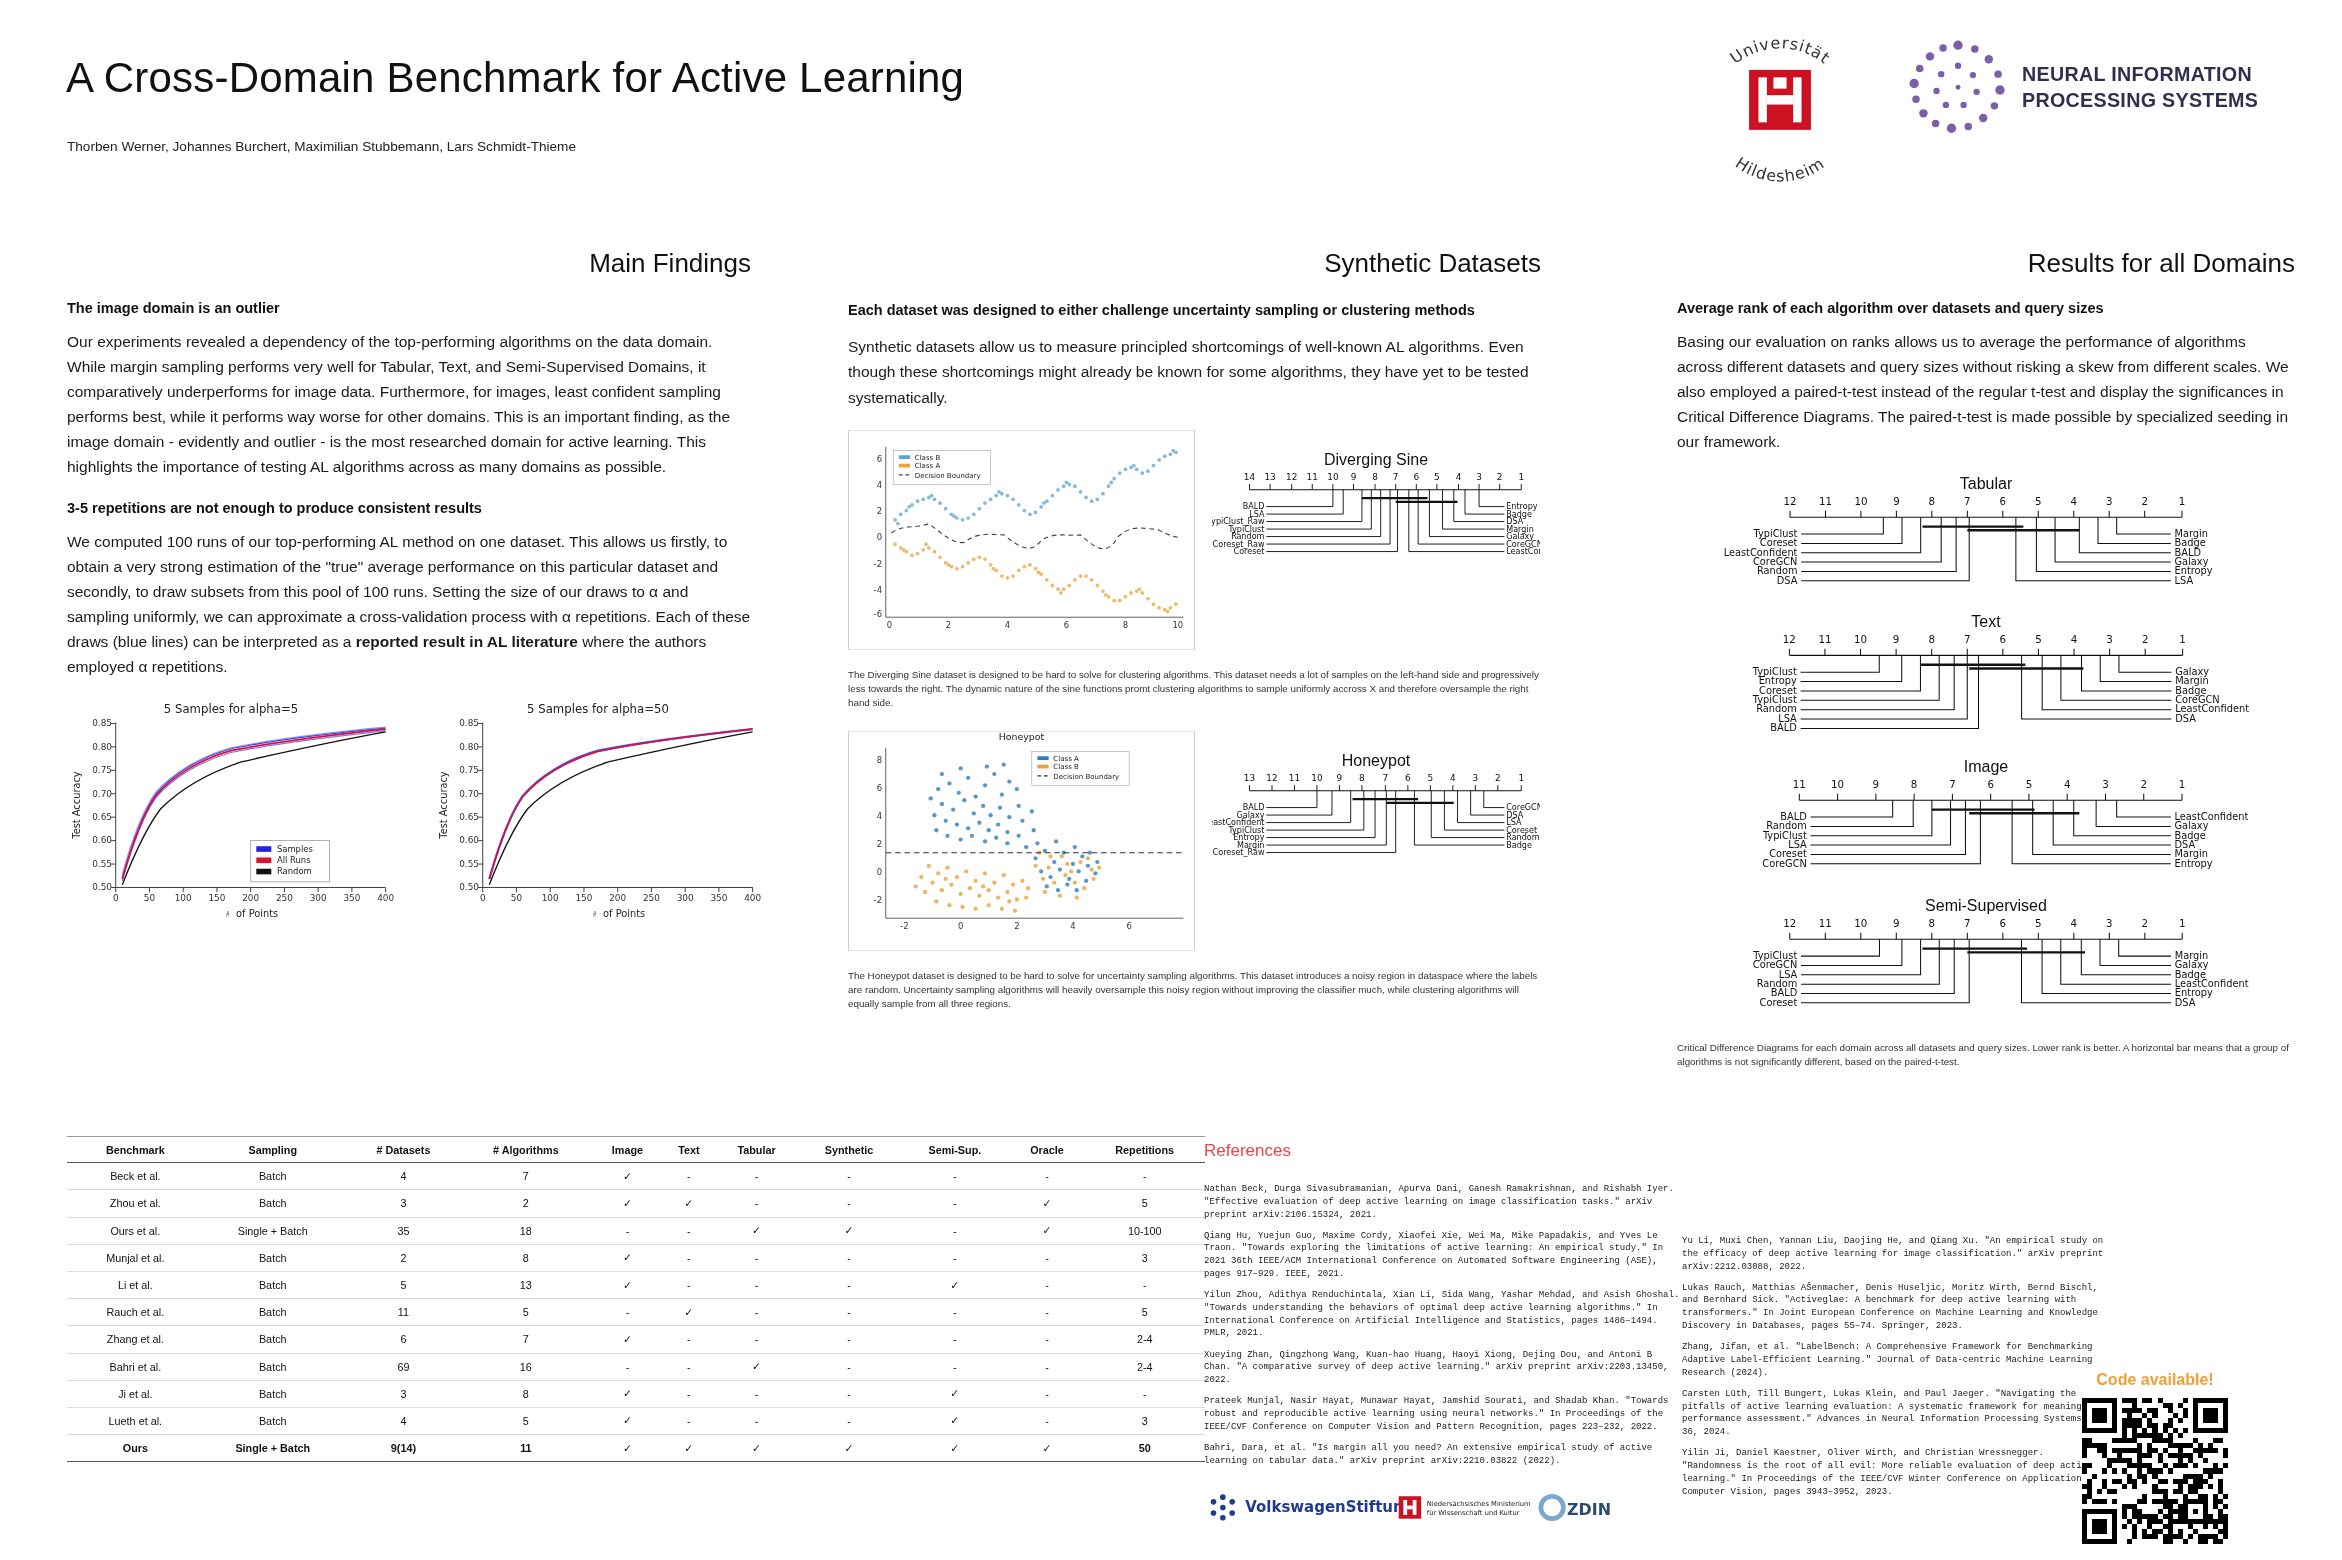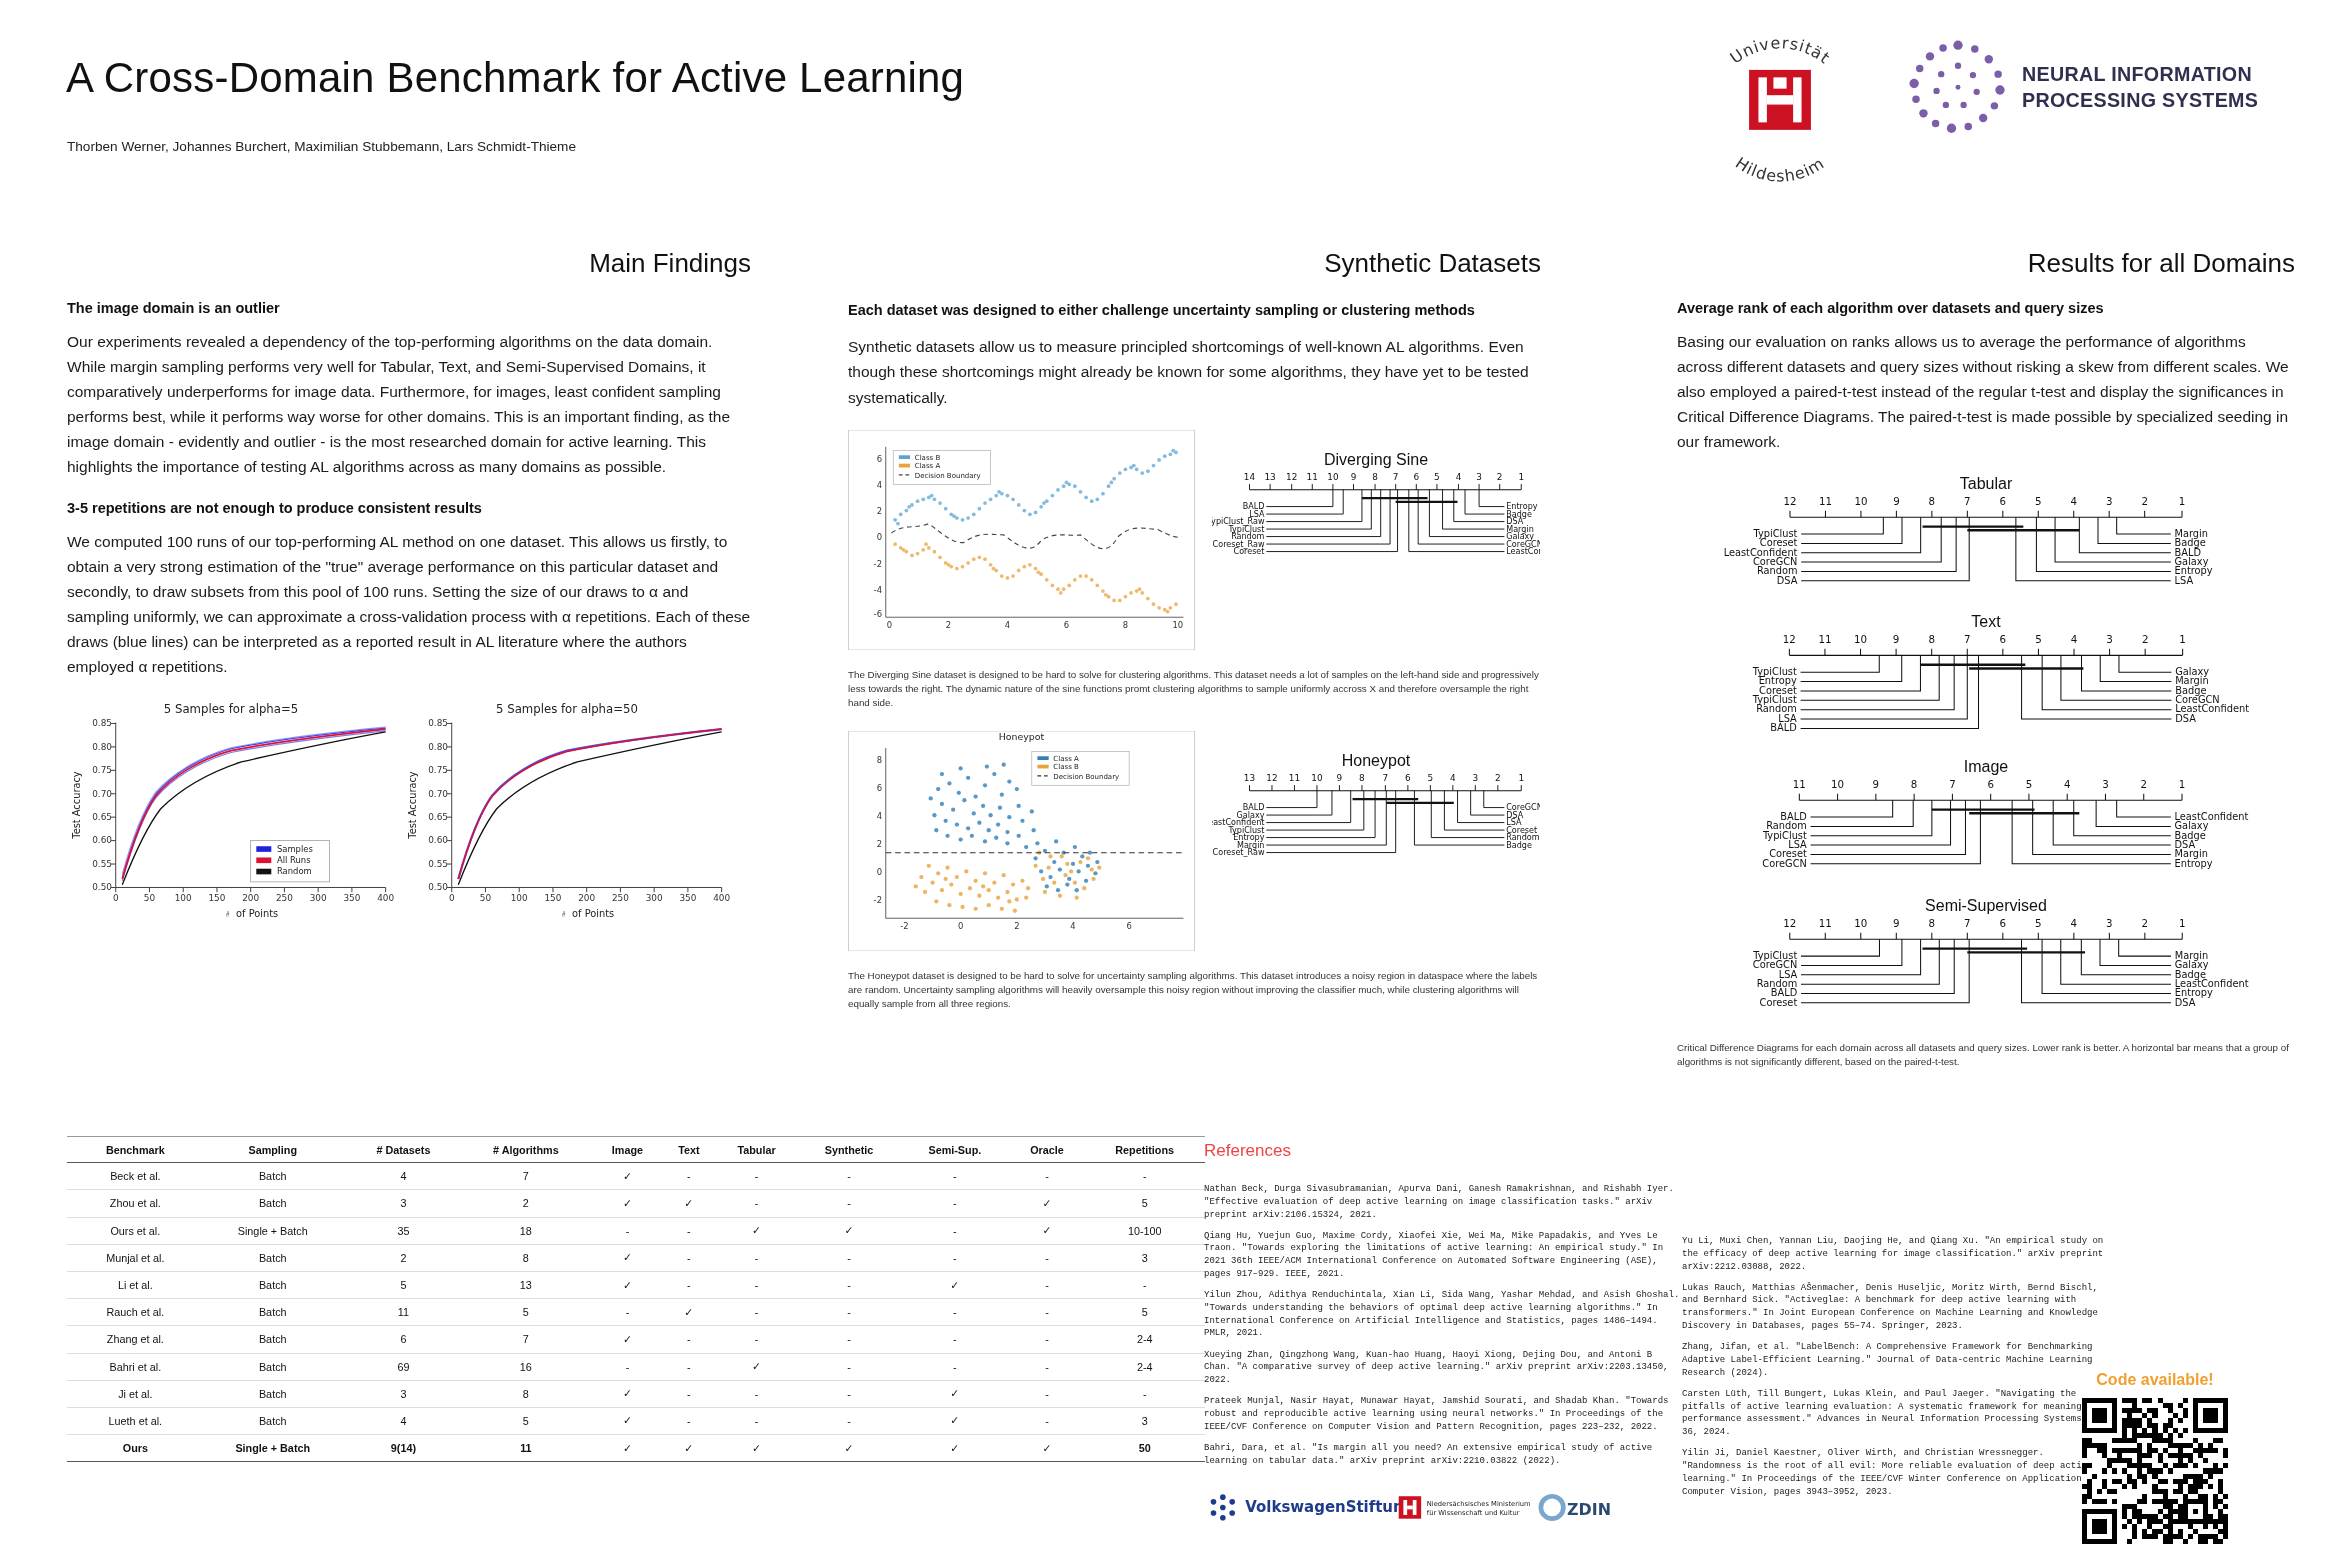--- a/index.html
+++ b/index.html
@@ -34,30 +34,30 @@
     position:absolute; left:120px; top:32px; font-size:19.7px; font-weight:700;
     color:#2f2f4f; line-height:1.3; letter-spacing:0.3px;
   }
   
   .col { position: absolute; top: 248px; }
   .col-h {
     font-size: 26px; font-weight: 400; color: #111; margin: 0 0 22.5px 0; text-align: right;
   }
   .sub-h { font-size: 14.5px; font-weight: 700; color:#111; margin: 0 0 13px 0;}
   .para { font-size: 15.5px; line-height: 1.62; color: #1b1b1b; margin: 0 0 20.6px 0;}
-  .para b { font-weight: 400; }
+  .para b { font-weight: 700; }
   
   #col1 { left: 67px; width: 684px; }
   #col2 { left: 848px; width: 693px; }
   #col3 { left: 1677px; width: 618px; }
   #col1 .col-h, #col2 .col-h, #col3 .col-h { margin-bottom: 20.6px; }
   svg text { font-family: "DejaVu Sans", sans-serif; }
 
   
-  .acc-row { display:flex; gap: 8px; margin-top: 13px;}
+  .acc-row { display:flex; gap: 39px; margin-top: 13px;}
   .acc-card { width: 328px; }
 
   
   .cd-title { text-align:center; font-size:16px; color:#111; margin-bottom:0px;}
   .cd-wrap { position:relative; }
 
   
   table.bench {
     position:absolute; left:67px; top:1136px; width: 1138px;
     border-collapse: collapse; font-size: 10.8px;

